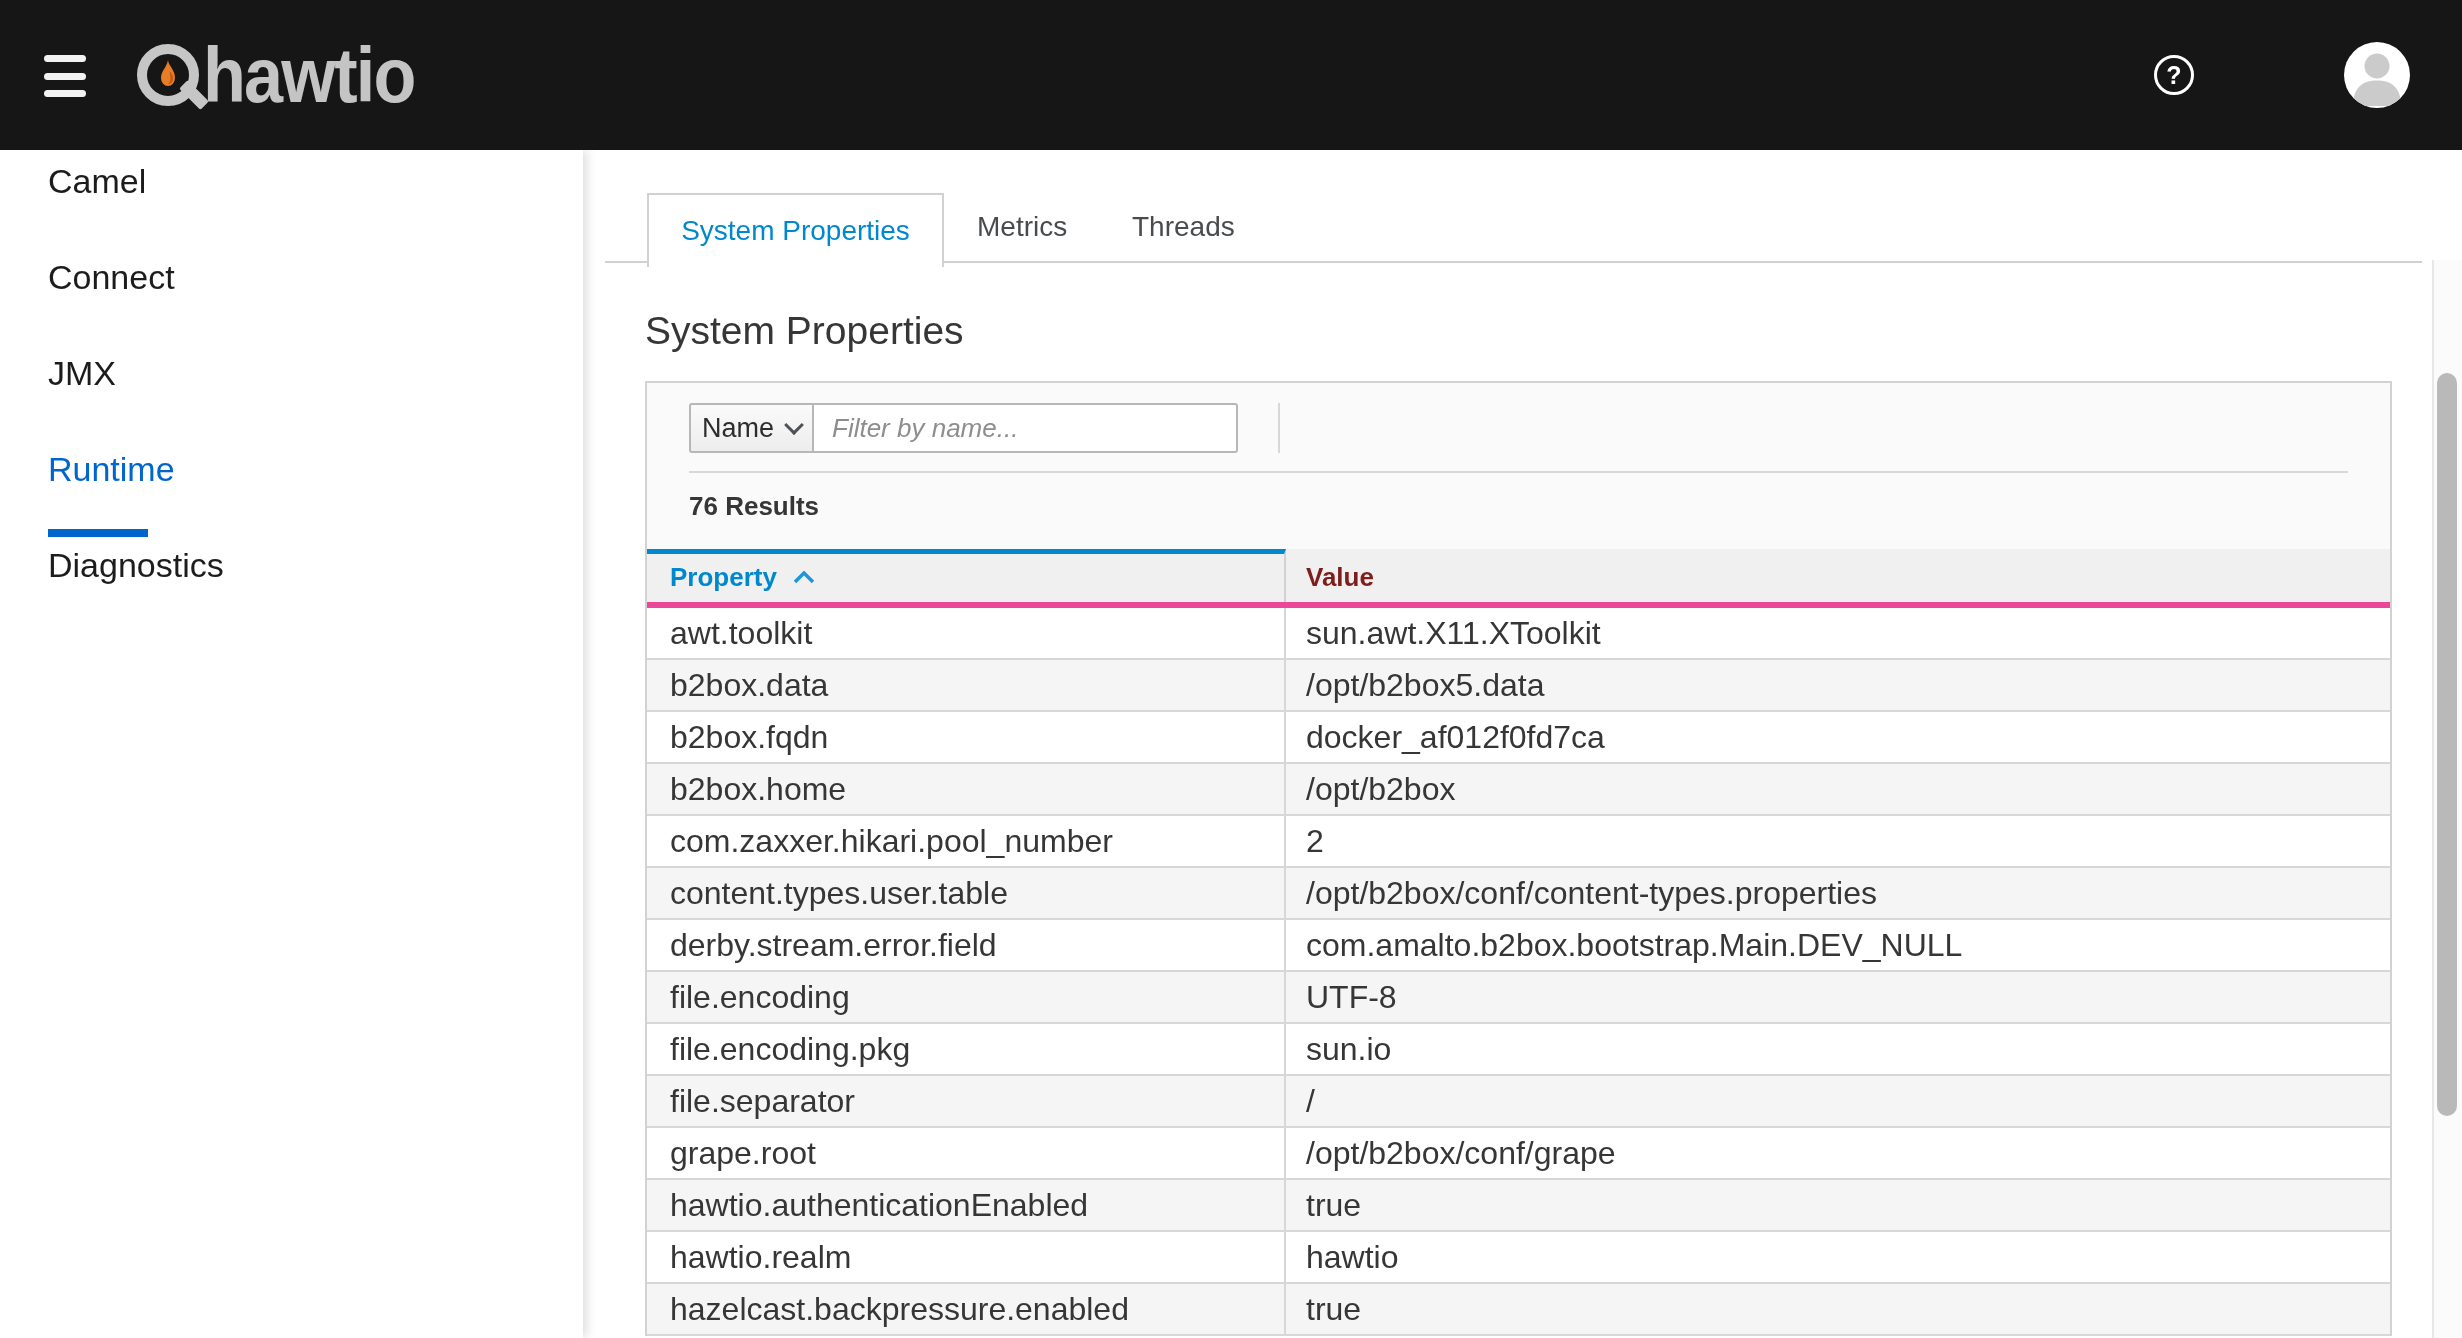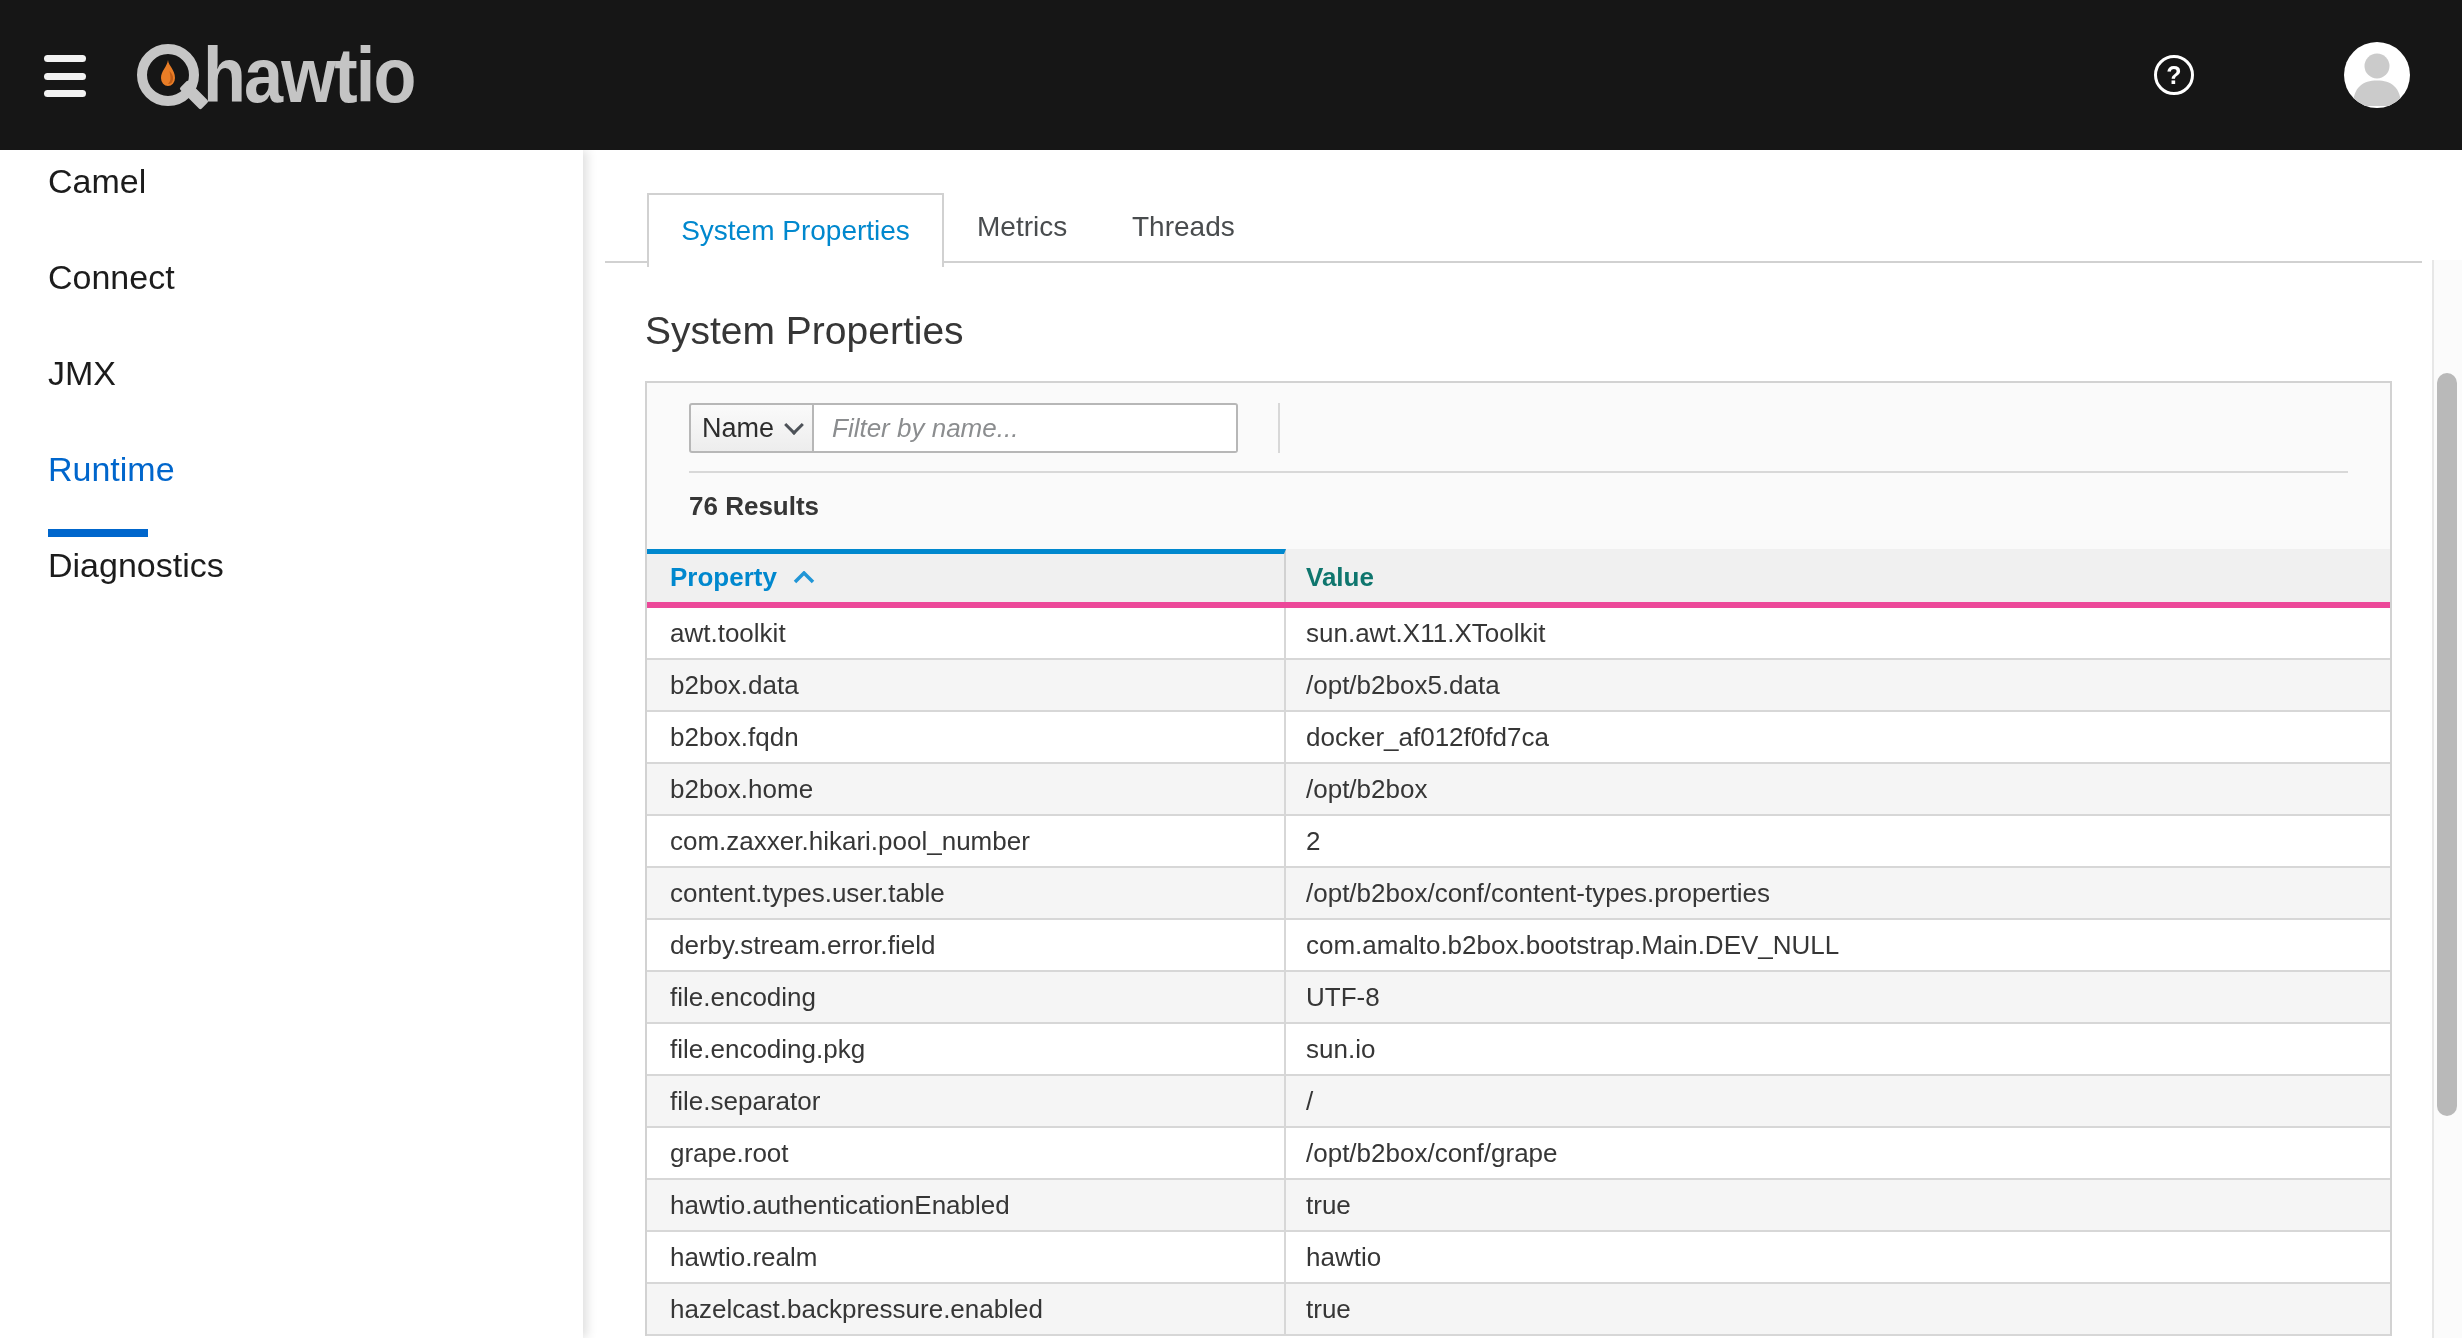--- a/index.html
+++ b/index.html
@@ -75,30 +75,30 @@
     border-left:none; border-radius:0 3px 3px 0; background:#fff;
     font-size:26px; padding:0 18px; font-family:inherit; color:#363636; }
   .filter-input::placeholder { color:#8b8d8f; font-style:italic; opacity:1; }
   .toolbar-divider { width:2px; height:50px; background:#d8d8d8; margin-left:40px; }
   .toolbar-hr { border:none; border-top:2px solid #d8d8d8; margin:18px 42px 0 42px; }
   .results { padding:18px 42px 27px 42px; font-size:26px; font-weight:700;
     color:#363636; }
 
   
   .thead { display:flex; background:#f0f0f0; border-bottom:6px solid #ec4899; }
-  .th { font-size:26px; font-weight:700; color:#0f766e; border-top:5px solid #f0f0f0;
+  .th { font-size:26px; font-weight:700; color:#7f1d1d; border-top:5px solid #f0f0f0;
     padding:8px 0 9px 23px; cursor:pointer; }
   .th.sorted { color:#0088ce; border-top-color:#0088ce; display:flex;
     align-items:center; gap:16px; }
   .th.prop { width:639px; border-right:2px solid #d1d1d1; }
   .th.val { flex:1; padding-left:20px; }
   .tr { display:flex; height:52px; background:#fff;
     border-bottom:2px solid #d7d7d7; }
   .tr:nth-child(even) { background:#f5f5f5; }
-  .td { font-size:26px; color:#363636; line-height:50px; white-space:nowrap;
+  .td { font-size:32px; color:#363636; line-height:50px; white-space:nowrap;
     overflow:hidden; }
   .td.property { width:639px; border-right:2px solid #d7d7d7; padding-left:23px; }
   .td.value { flex:1; padding-left:20px; }
 
   
   .scroll-track { position:absolute; right:0; top:110px; bottom:0; width:30px;
     background:#fbfbfb; border-left:2px solid #e7e7e7; }
   .scroll-thumb { position:absolute; right:5px; top:113px; width:20px; height:743px;
     border-radius:10px; background:#b9b9b9; cursor:pointer; }
 </style>

